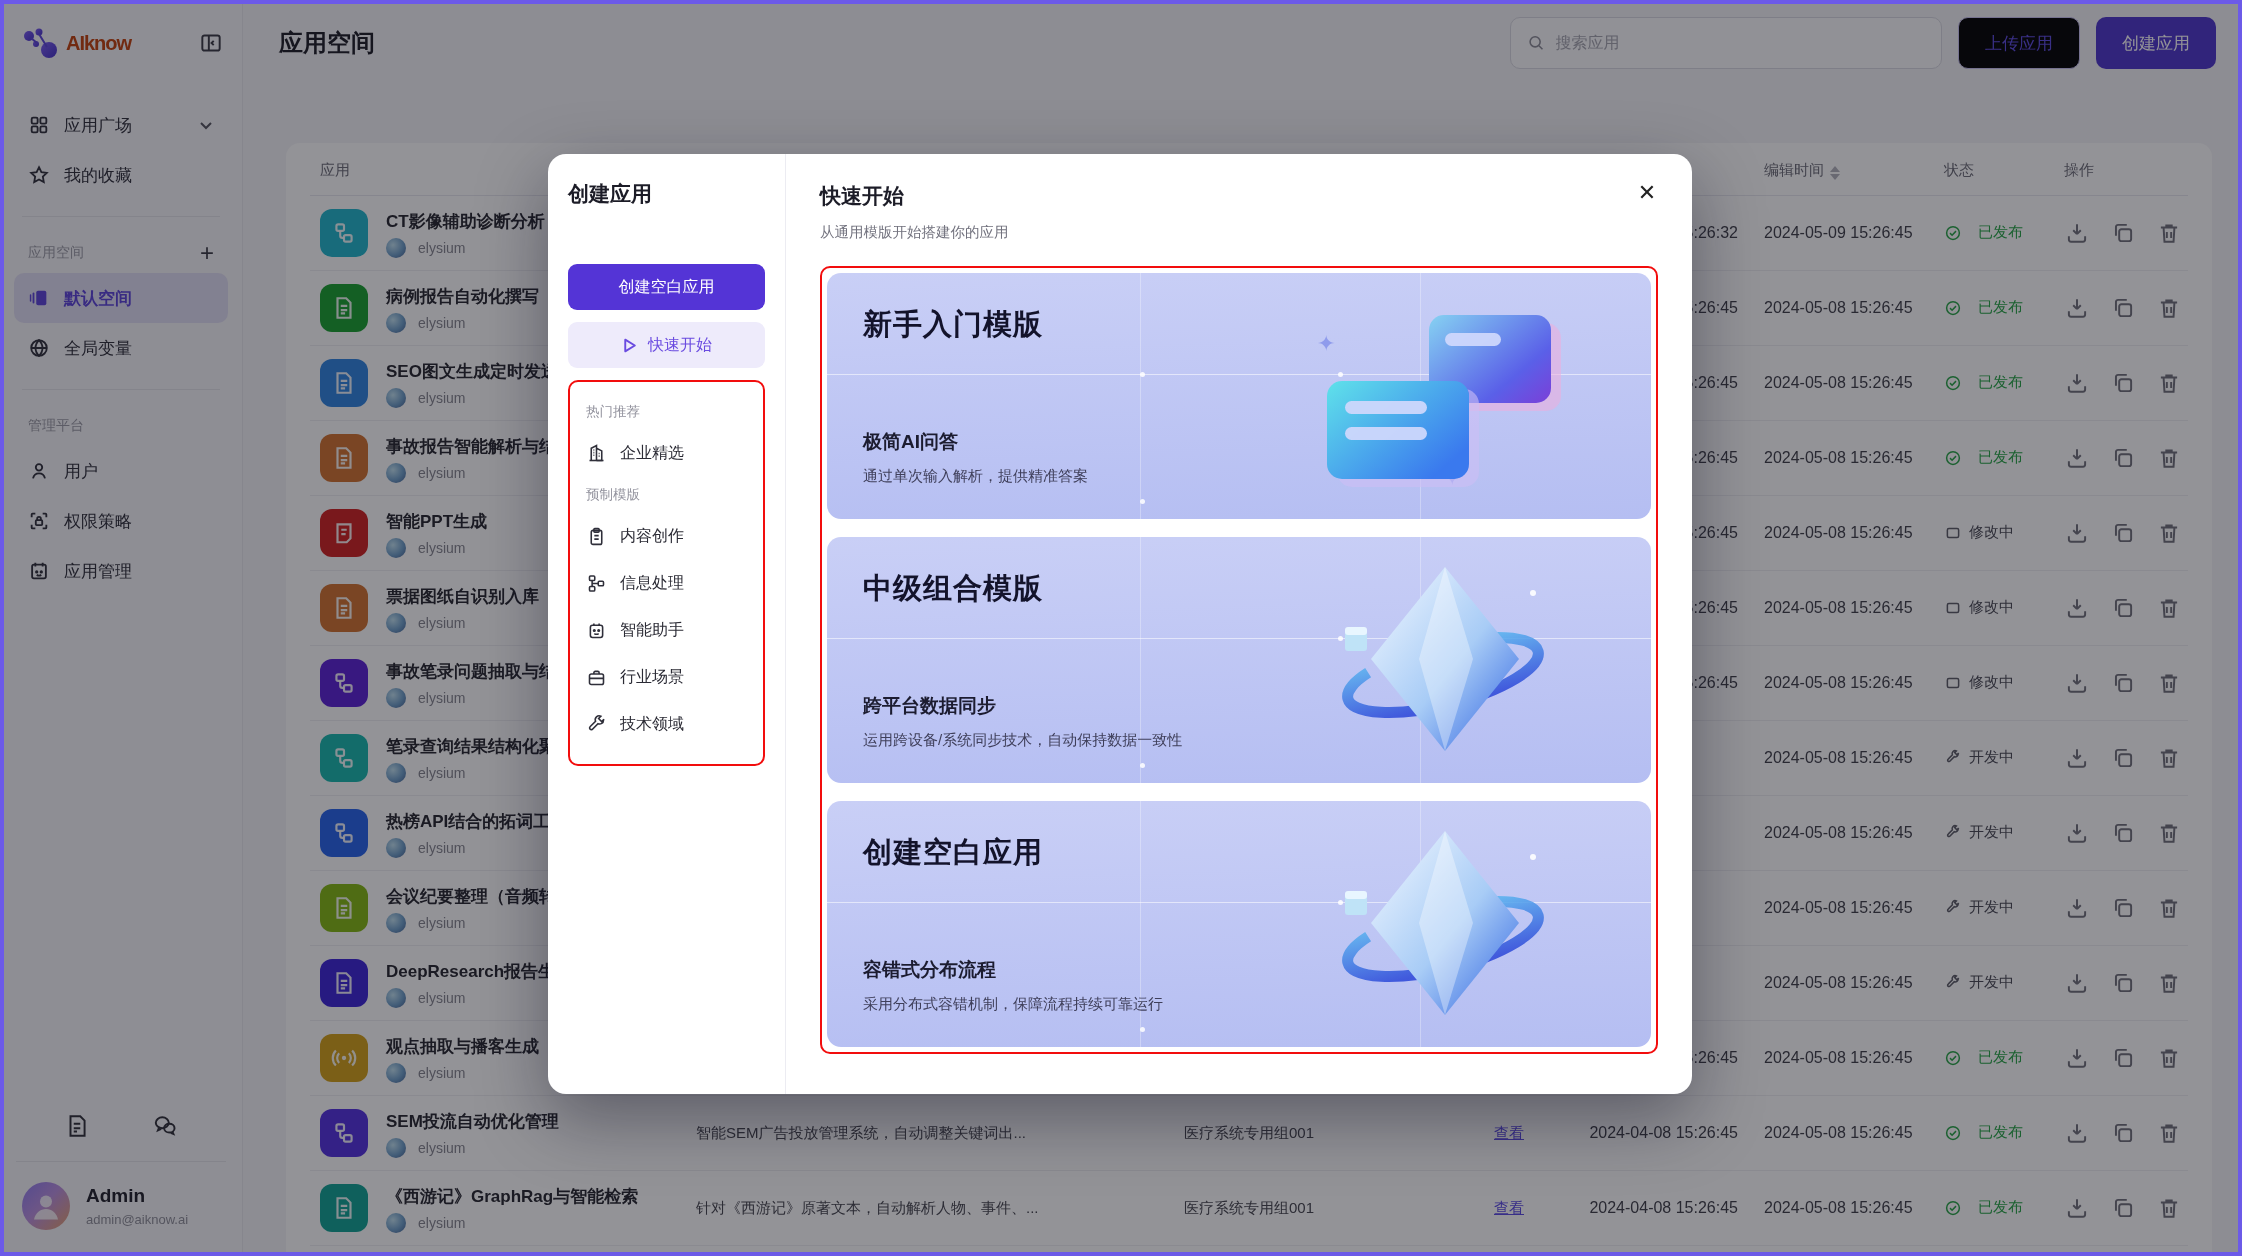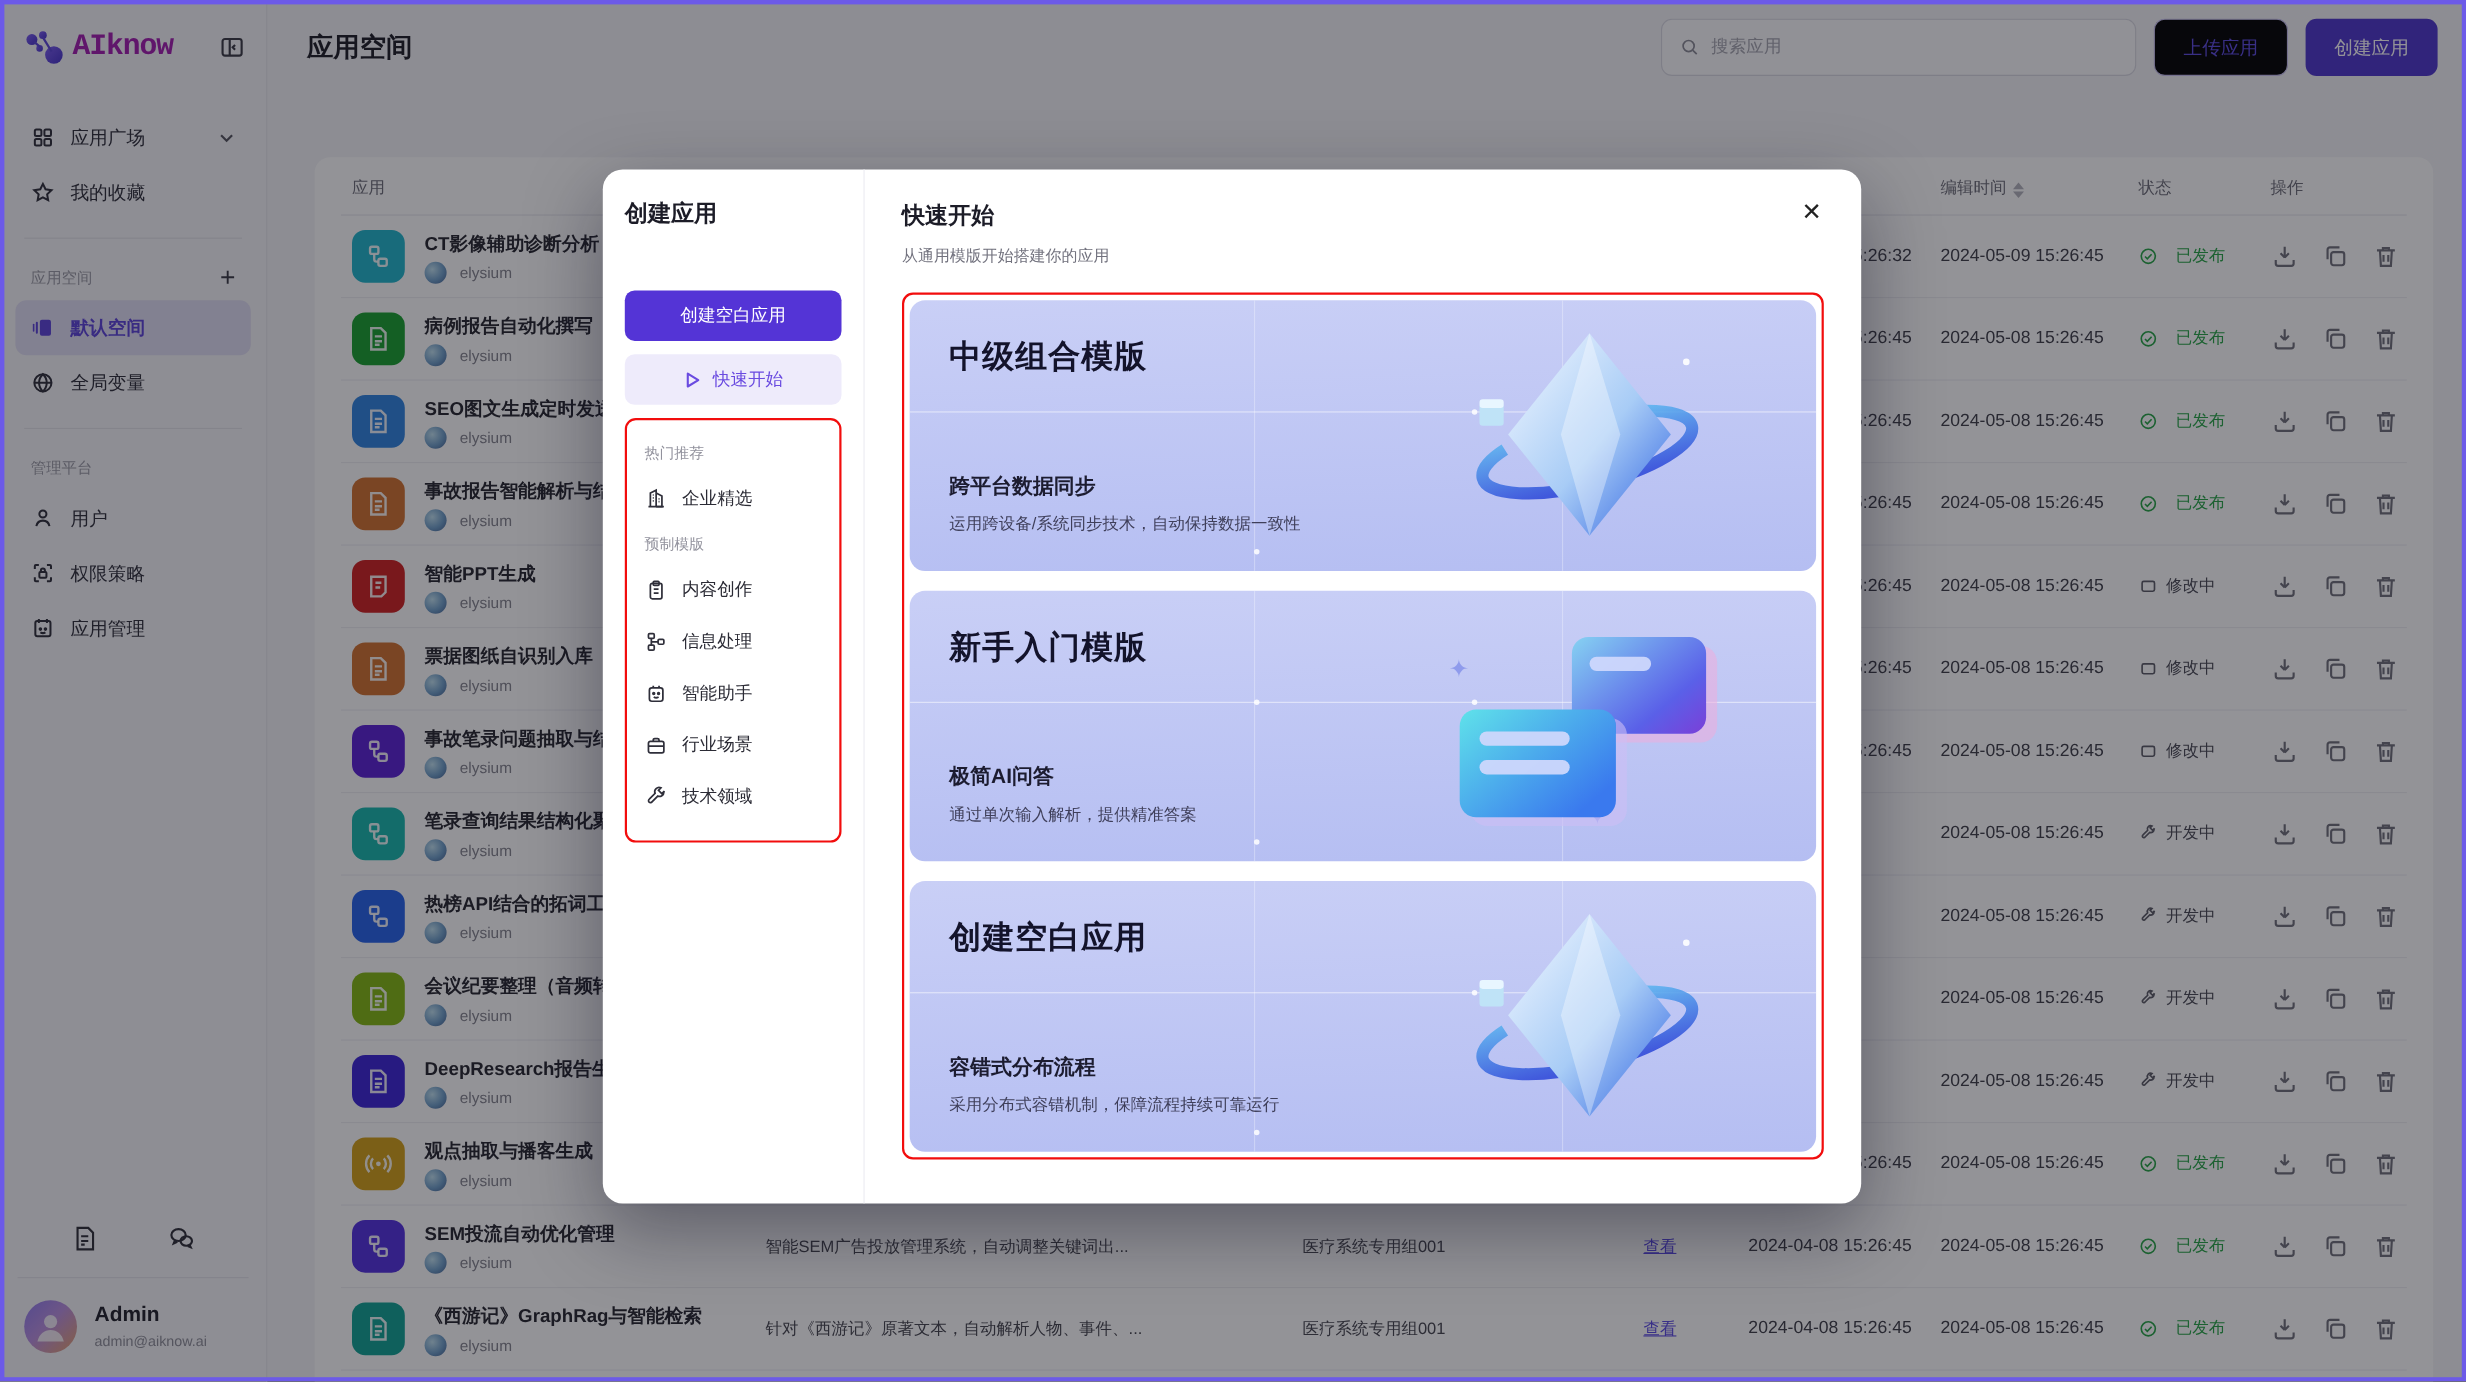--- a/index.html
+++ b/index.html
@@ -8,21 +8,21 @@
     position:relative; width:2242px; height:1256px; overflow:hidden;
     background:#f4f4f7; font-family:"Liberation Sans", sans-serif; color:#26262e;
   }
   .viewport-border { position:absolute; inset:0; border:4px solid #6c5ae8; z-index:70; pointer-events:none; }
   .dim-overlay { position:absolute; inset:0; background:rgba(16,16,24,.45); z-index:10; }
 
   
   .sidebar { position:absolute; left:0; top:0; width:243px; height:1256px; background:#f6f6f9; border-right:1px solid #e7e7ed; }
   .logo-row { height:86px; display:flex; align-items:center; padding:0 18px 0 22px; }
   .logo-mark { width:40px; height:34px; flex:0 0 auto; }
-  .logo-text { font-size:27px; font-weight:bold; color:#a21caf; letter-spacing:-1px; margin-left:4px;font-family:Liberation Mono, monospace; }
+  .logo-text { font-size:20px; font-weight:bold; color:#c2410c; letter-spacing:-1px; margin-left:4px; }
   .collapse-btn { margin-left:auto; width:26px; height:26px; color:#3a3a44; }
   .nav { padding:14px 14px 0 14px; }
   .nav-item { height:50px; display:flex; align-items:center; gap:14px; padding:0 14px; border-radius:10px; font-size:17px; color:#2e2e3a; }
   .nav-item .ico { width:22px; height:22px; flex:0 0 auto; color:#2e2e3a; }
   .nav-item .chev { margin-left:auto; width:16px; height:16px; color:#55555f; }
   .nav-item.selected { background:#e1def4; color:#5b43d9; font-weight:bold; }
   .nav-item.selected .ico { color:#5b43d9; }
   .nav-divider { height:1px; background:#e3e3e9; margin:16px 8px; }
   .section-label { height:40px; display:flex; align-items:center; padding:0 14px; font-size:14px; color:#9b9ba6; }
   .section-label .plus { margin-left:auto; font-size:24px; color:#3a3a44; line-height:1; }
@@ -894,20 +894,43 @@
       <div class="m-r-title">快速开始</div>
       <div class="m-r-sub">从通用模版开始搭建你的应用</div>
       <div class="m-close">✕</div>
 
       <div class="cards-box">
 
         <div class="tpl-card">
           <div class="deco-h"></div>
             <div class="deco-v" style="left:38%"></div>
             <div class="deco-v" style="left:72%"></div>
+          <span class="deco-dot" style="left:38%;top:40.2%"></span>
+            <span class="deco-dot" style="left:62%;top:40.2%"></span>
+            <span class="deco-dot" style="left:38%;top:92%"></span>
+          <div class="c-title">新手入门模版</div>
+          <div class="c-sub">极简AI问答</div>
+          <div class="c-desc">通过单次输入解析，提供精准答案</div>
+          <div class="c-illo">
+            <span class="spark" style="left:-6px;top:42px">✦</span>
+            <span class="spark" style="left:120px;top:176px">✦</span>
+            <div class="bub back">
+                <span class="bar" style="left:16px;top:18px;width:56px"></span>
+              </div>
+            <div class="bub front">
+                <span class="bar" style="left:18px;top:20px;width:82px"></span>
+                <span class="bar" style="left:18px;top:46px;width:82px"></span>
+              </div>
+          </div>
+        </div>
+
+        <div class="tpl-card">
+          <div class="deco-h"></div>
+            <div class="deco-v" style="left:38%"></div>
+            <div class="deco-v" style="left:72%"></div>
           <span class="deco-dot" style="left:62%;top:40.2%"></span>
             <span class="deco-dot" style="left:38%;top:92%"></span>
           <div class="c-title">中级组合模版</div>
           <div class="c-sub">跨平台数据同步</div>
           <div class="c-desc">运用跨设备/系统同步技术，自动保持数据一致性</div>
           <div class="c-illo">
             <svg viewBox="0 0 236 214" width="236" height="214">
               <defs>
                 <linearGradient id="dg1" x1="0" y1="0" x2="1" y2="1">
                     <stop offset="0" stop-color="#f4f9ff"></stop>
@@ -926,43 +949,20 @@
                 <rect x="22" y="74" width="22" height="8" rx="3" fill="#e8f6ff"></rect>
               <circle cx="210" cy="40" r="3" fill="#ffffff" opacity="0.9"></circle>
             </svg>
           </div>
         </div>
 
         <div class="tpl-card">
           <div class="deco-h"></div>
             <div class="deco-v" style="left:38%"></div>
             <div class="deco-v" style="left:72%"></div>
-          <span class="deco-dot" style="left:38%;top:40.2%"></span>
-            <span class="deco-dot" style="left:62%;top:40.2%"></span>
-            <span class="deco-dot" style="left:38%;top:92%"></span>
-          <div class="c-title">新手入门模版</div>
-          <div class="c-sub">极简AI问答</div>
-          <div class="c-desc">通过单次输入解析，提供精准答案</div>
-          <div class="c-illo">
-            <span class="spark" style="left:-6px;top:42px">✦</span>
-            <span class="spark" style="left:120px;top:176px">✦</span>
-            <div class="bub back">
-                <span class="bar" style="left:16px;top:18px;width:56px"></span>
-              </div>
-            <div class="bub front">
-                <span class="bar" style="left:18px;top:20px;width:82px"></span>
-                <span class="bar" style="left:18px;top:46px;width:82px"></span>
-              </div>
-          </div>
-        </div>
-
-        <div class="tpl-card">
-          <div class="deco-h"></div>
-            <div class="deco-v" style="left:38%"></div>
-            <div class="deco-v" style="left:72%"></div>
           <span class="deco-dot" style="left:62%;top:40.2%"></span>
             <span class="deco-dot" style="left:38%;top:92%"></span>
           <div class="c-title">创建空白应用</div>
           <div class="c-sub">容错式分布流程</div>
           <div class="c-desc">采用分布式容错机制，保障流程持续可靠运行</div>
           <div class="c-illo">
             <svg viewBox="0 0 236 214" width="236" height="214">
               <ellipse cx="120" cy="122" rx="98" ry="30" fill="none" stroke="url(#dg2)" stroke-width="11" stroke-dasharray="250 130" transform="rotate(-14 120 122)" opacity="0.85"></ellipse>
               <polygon points="122,14 196,106 122,198 48,106" fill="url(#dg1)"></polygon>
               <path d="M122 14L96 106l26 92 28-92z" fill="rgba(255,255,255,0.35)"></path>

